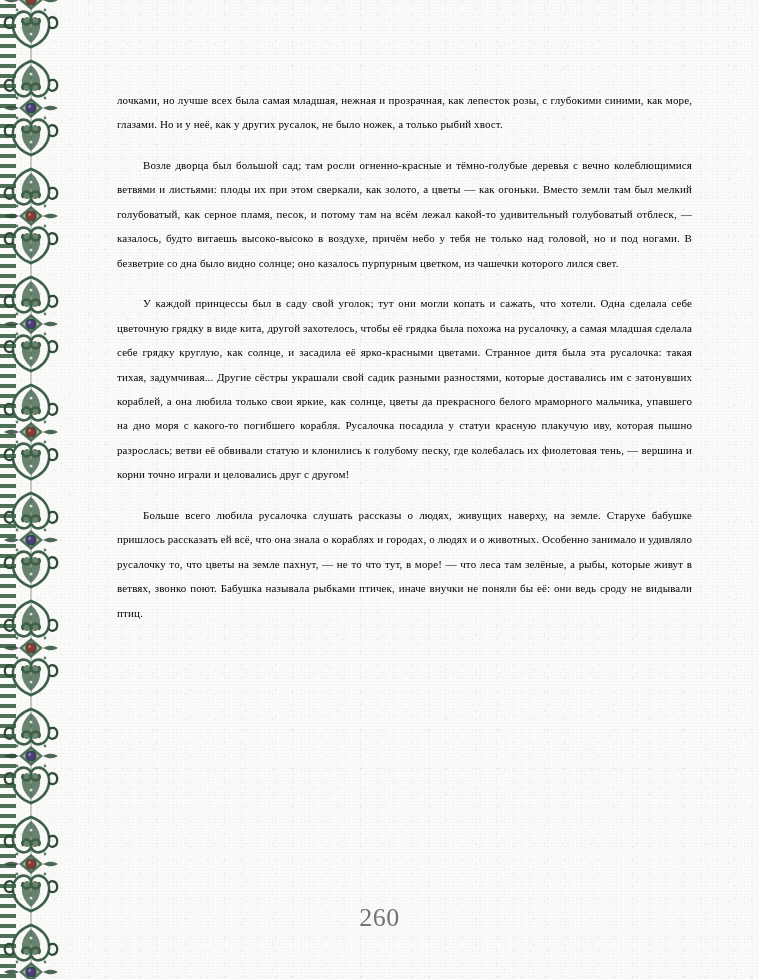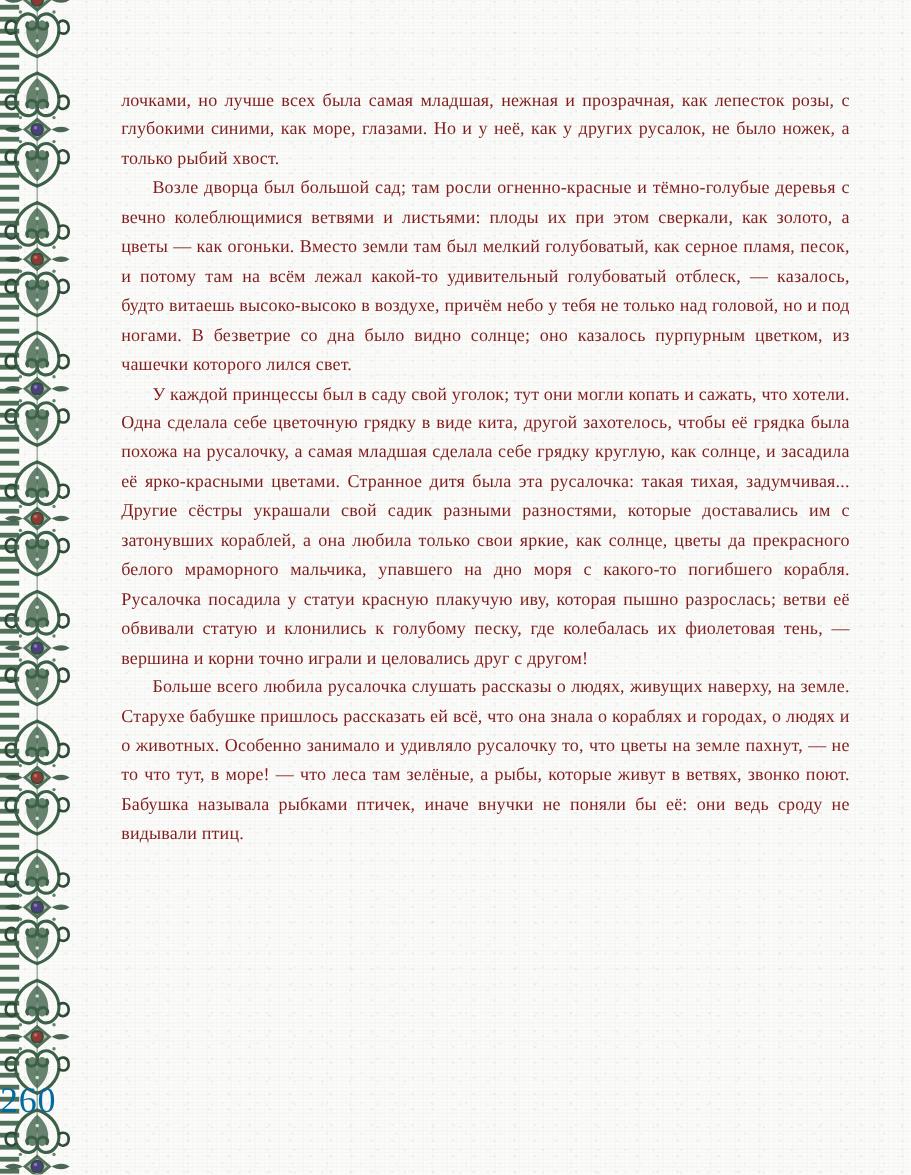--- a/index.html
+++ b/index.html
@@ -50,42 +50,42 @@
   #ornament-border svg { display: block; }
 
   
   #text-column {
     position: absolute;
     left: 101px;
     top: 72px;
     width: 607px;
   }
   p.para {
-    margin: 0;
-    color: #7f1d1d;
-    font-size: 15px;
+    margin: 16px;
+    color: #000000;
+    font-size: 11px;
     line-height: 24.45px;
     text-align: justify;
     text-indent: 26px;
     hyphens: manual;
     -webkit-hyphens: manual;
     letter-spacing: .01em;
   }
   p.para.no-indent { text-indent: 0; }
   p.para + p.para { margin-top: 0; }
 
   
   #page-number {
     position: absolute;
     left: 0;
     right: 0;
     top: 903px;
-    text-align: left;
-    color: #0369a1;
-    font-size: 30px;
+    text-align: center;
+    color: #737373;
+    font-size: 26px;
     line-height: 30px;
     letter-spacing: .02em;
   }
 </style>
 </head>
 <body>
 
 <div id="page">
 
   <div id="paper-texture"></div>

